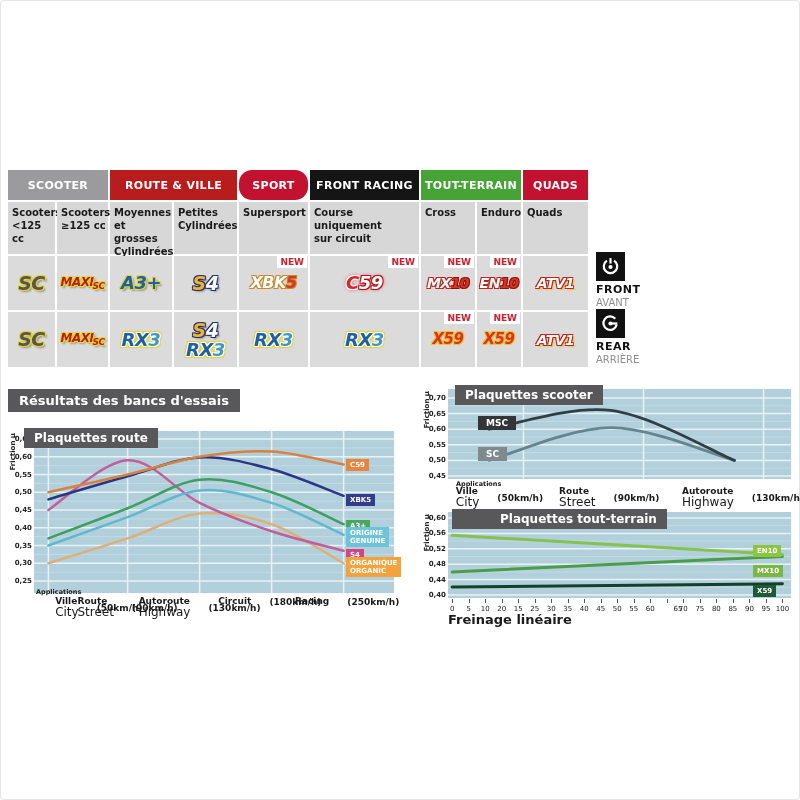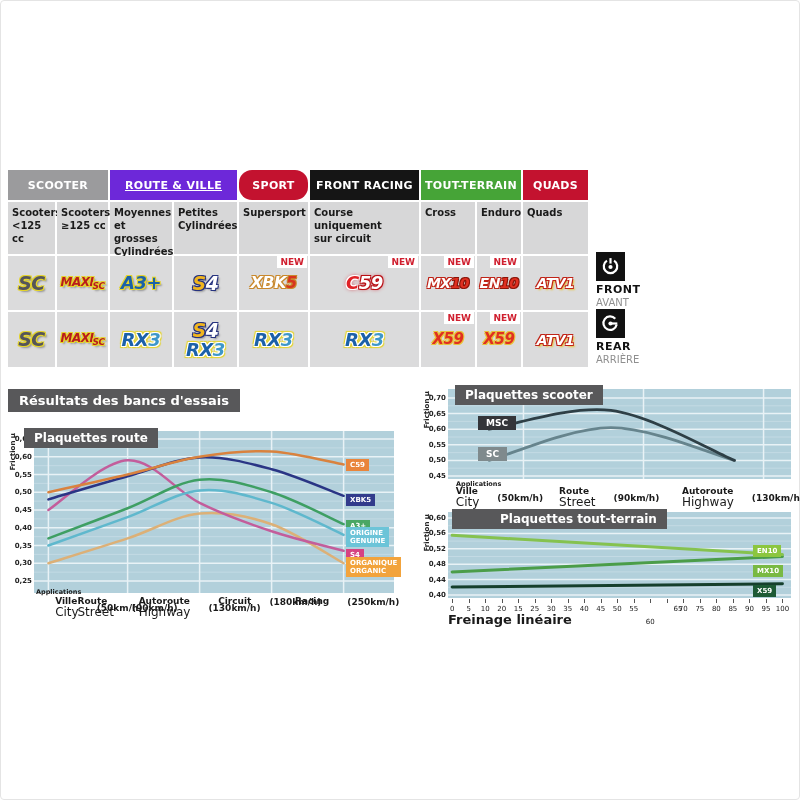--- a/index.html
+++ b/index.html
@@ -79,21 +79,21 @@
   .tickline{position:absolute;width:1px;height:4px;background:#555;}
   .xlabel{position:absolute;font-size:13px;font-weight:bold;}
 </style>
 </head>
 <body>
 
 <div id="frame"></div>
 
 <div id="ptable">
     <div class="th" style="grid-column: span 2; background: rgb(155, 155, 157);">SCOOTER</div>
-    <div class="th" style="grid-column: span 2; background: #6d28d9; text-decoration: underline;">ROUTE &amp; VILLE</div>
+    <div class="th" style="grid-column: span 2; background: #b91c1c;">ROUTE &amp; VILLE</div>
     <div class="th" style="grid-column: span 1; background: rgb(195, 18, 47); border-radius: 13px;">SPORT</div>
     <div class="th" style="grid-column: span 1; background: rgb(21, 21, 21);">FRONT RACING</div>
     <div class="th" style="grid-column: span 2; background: rgb(70, 164, 55);">TOUT-TERRAIN</div>
     <div class="th" style="grid-column: span 1; background: rgb(195, 18, 47);">QUADS</div>
     <div class="sub">Scooters<br>&lt;125 cc</div>
     <div class="sub">Scooters<br>≥125 cc</div>
     <div class="sub">Moyennes<br>et grosses<br>Cylindrées</div>
     <div class="sub">Petites<br>Cylindrées</div>
     <div class="sub">Supersport</div>
     <div class="sub">Course<br>uniquement<br>sur circuit</div>
@@ -411,21 +411,21 @@
     <span class="ticknum" style="left: 145.724px; top: 99px;">35</span>
     <span class="tickline" style="left: 162.24px; top: 93px;"></span>
     <span class="ticknum" style="left: 162.24px; top: 99px;">40</span>
     <span class="tickline" style="left: 178.755px; top: 93px;"></span>
     <span class="ticknum" style="left: 178.755px; top: 99px;">45</span>
     <span class="tickline" style="left: 195.27px; top: 93px;"></span>
     <span class="ticknum" style="left: 195.27px; top: 99px;">50</span>
     <span class="tickline" style="left: 211.786px; top: 93px;"></span>
     <span class="ticknum" style="left: 211.786px; top: 99px;">55</span>
     <span class="tickline" style="left: 228.301px; top: 93px;"></span>
-    <span class="ticknum" style="left: 228.301px; top: 99px; margin-top: 13px;">60</span>
+    <span class="ticknum" style="left: 228.301px; top: 99px;">60</span>
     <span class="tickline" style="left: 244.817px; top: 93px;"></span>
     <span class="ticknum" style="left: 256px; top: 99px;">65</span>
     <span class="tickline" style="left: 261.332px; top: 93px;"></span>
     <span class="ticknum" style="left: 261.332px; top: 99px;">70</span>
     <span class="tickline" style="left: 277.848px; top: 93px;"></span>
     <span class="ticknum" style="left: 277.848px; top: 99px;">75</span>
     <span class="tickline" style="left: 294.363px; top: 93px;"></span>
     <span class="ticknum" style="left: 294.363px; top: 99px;">80</span>
     <span class="tickline" style="left: 310.879px; top: 93px;"></span>
     <span class="ticknum" style="left: 310.879px; top: 99px;">85</span>

